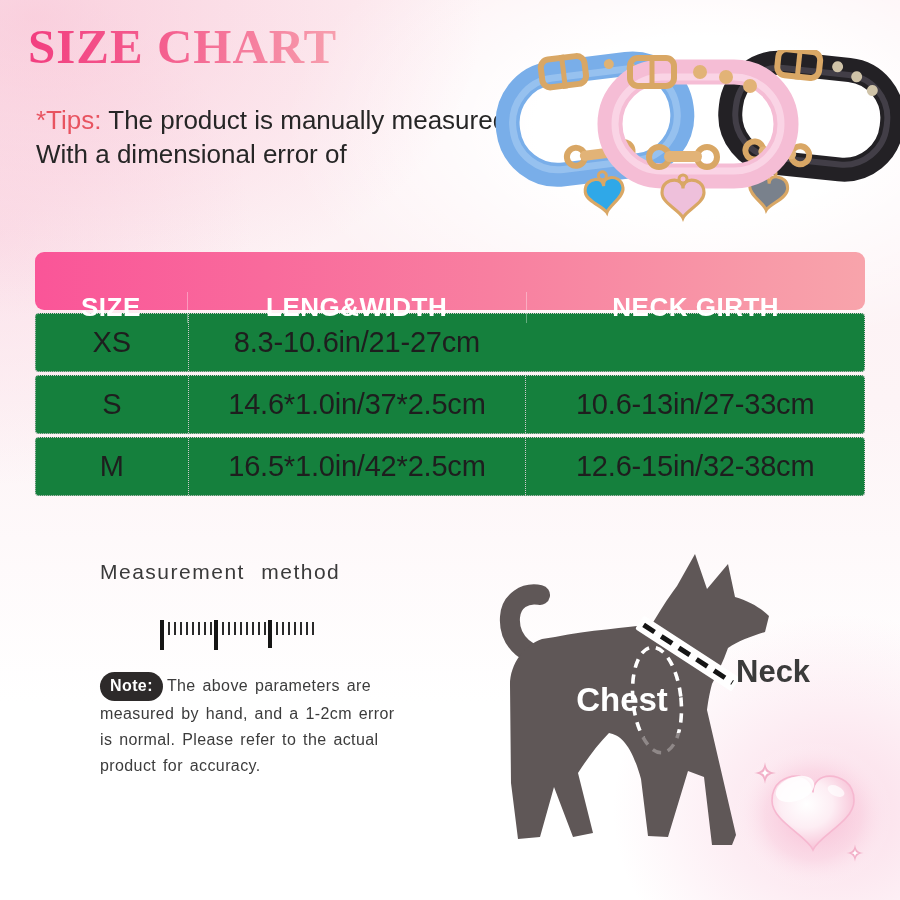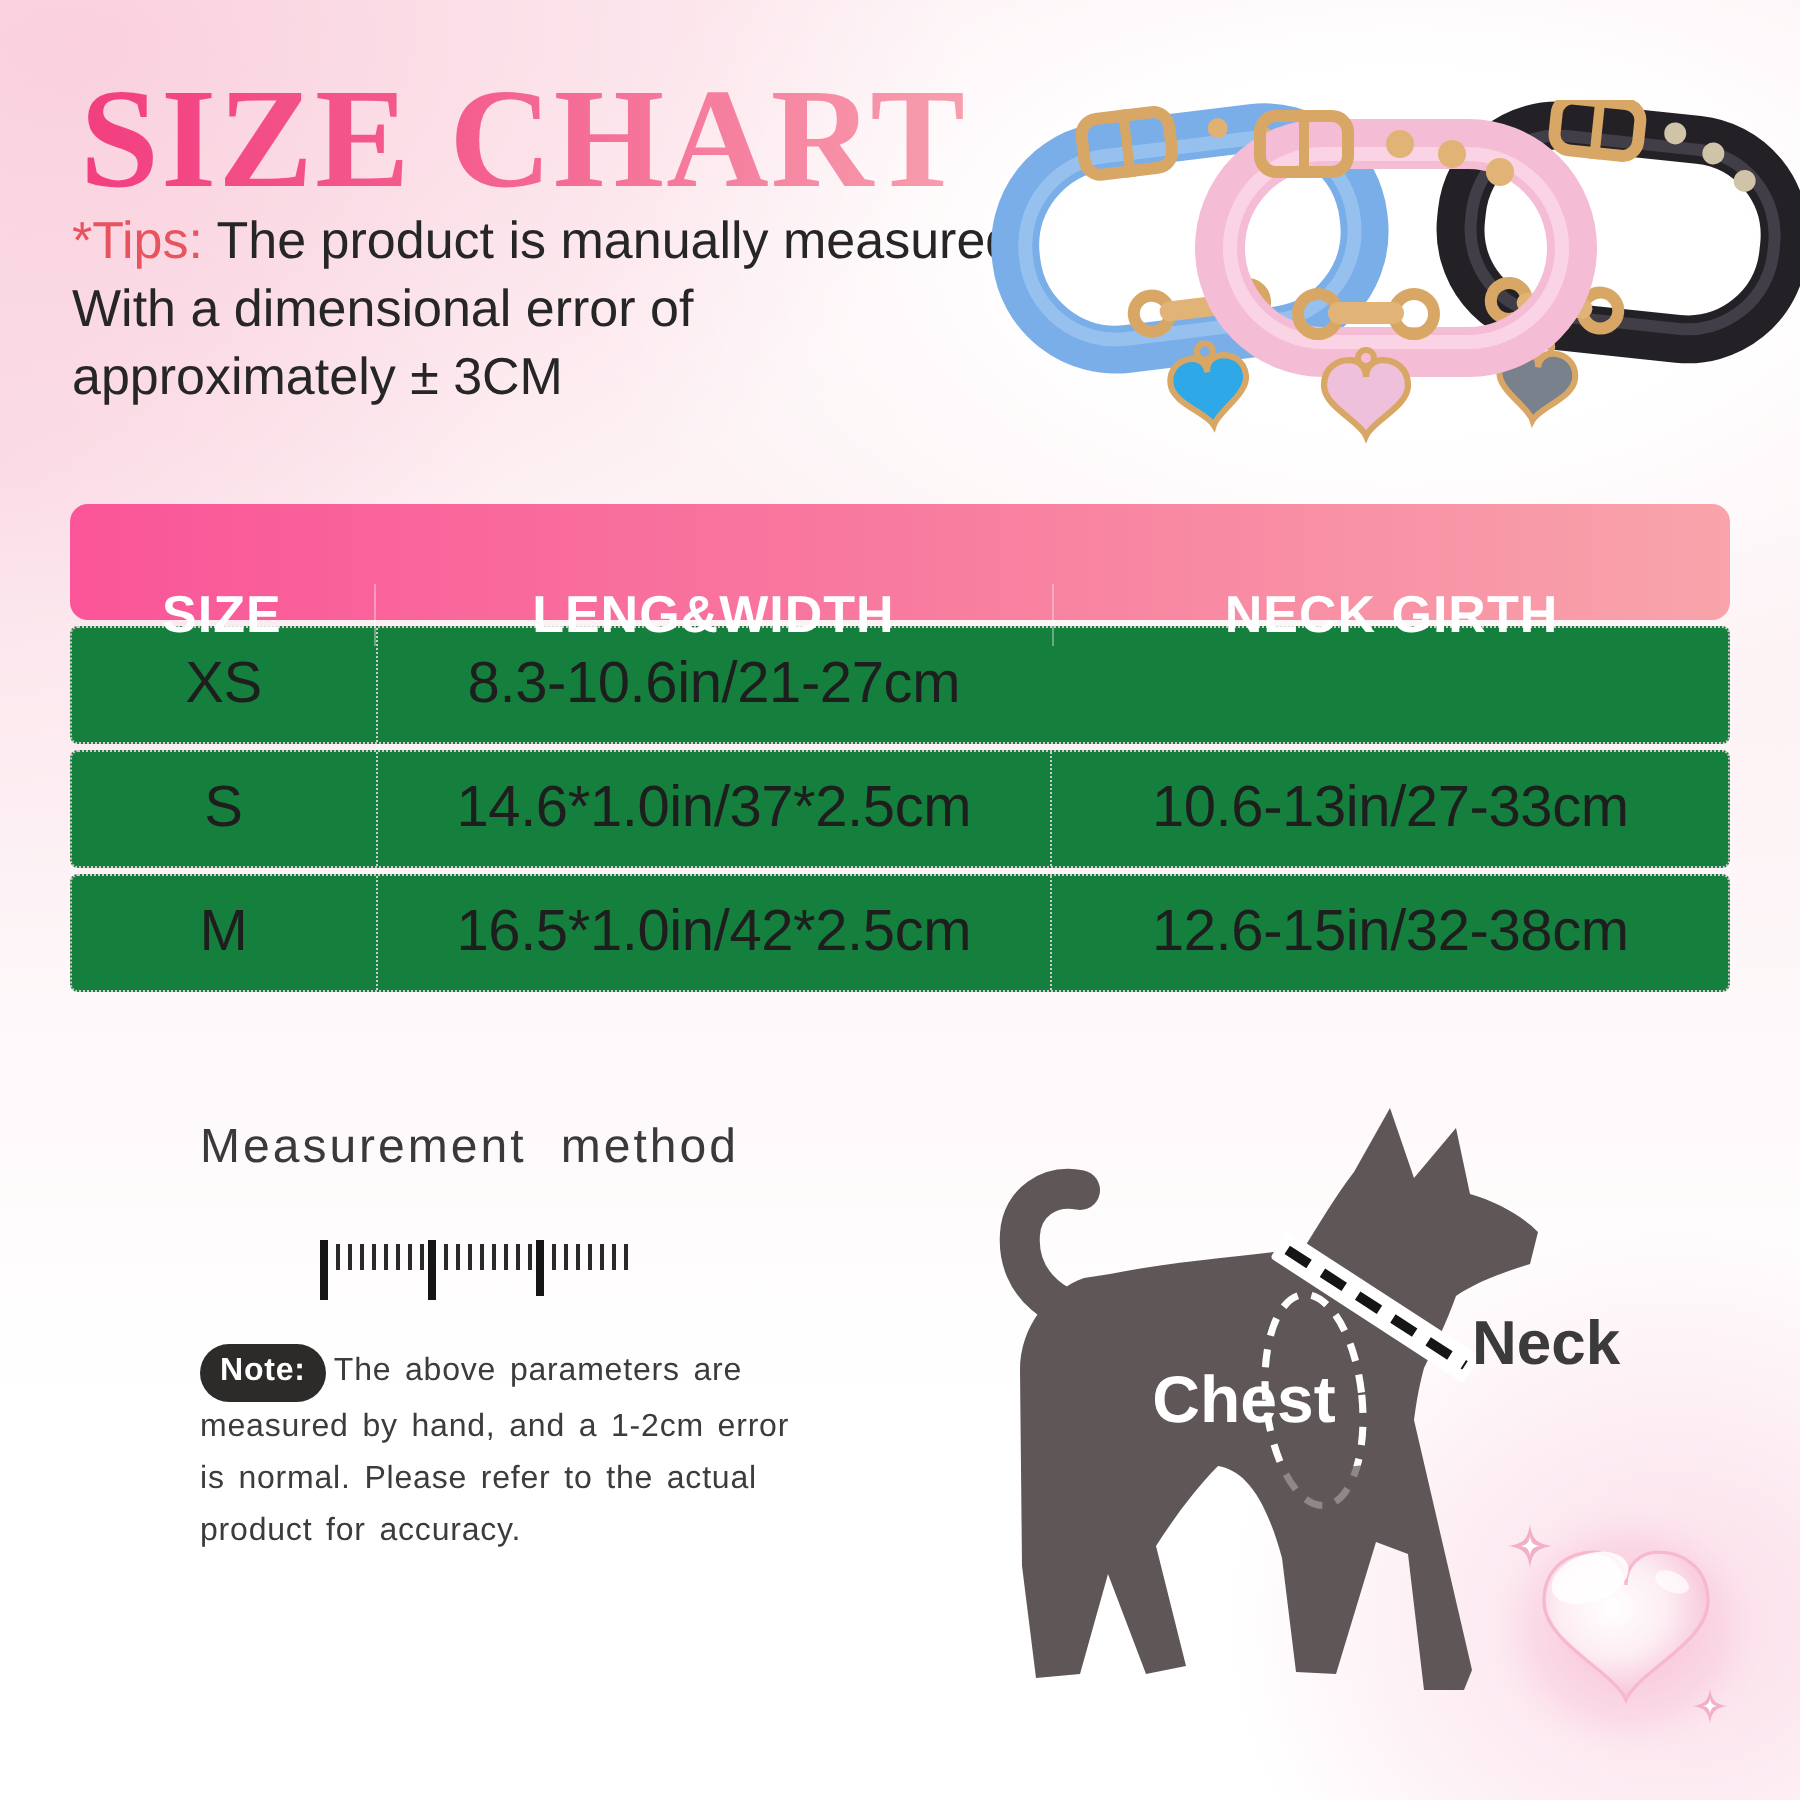--- a/index.html
+++ b/index.html
@@ -9,22 +9,22 @@
     background:
       radial-gradient(720px 480px at 4% 2%, rgba(247,183,205,0.55), rgba(247,183,205,0) 62%),
       radial-gradient(420px 420px at 0% 26%, rgba(249,205,221,0.45), rgba(249,205,221,0) 60%),
       radial-gradient(560px 300px at 78% 14%, #ffffff 30%, rgba(255,255,255,0) 75%),
       radial-gradient(320px 280px at 93% 90%, rgba(247,186,210,0.5), rgba(247,186,210,0) 70%),
       linear-gradient(180deg,#fdf0f3 0%,#fdf4f6 45%,#ffffff 78%);
   }
   .abs{position:absolute;}
   
   .page-title{
-    left:28px;top:18px;margin:12px;
-    font-family:"Liberation Serif",serif;font-weight:bold;font-size:71px;letter-spacing:1px;
+    left:28px;top:18px;margin:0;
+    font-family:"Liberation Serif",serif;font-weight:bold;font-size:49px;letter-spacing:1px;
     background:linear-gradient(90deg,#f23e80 0%,#f4608f 45%,#f79fae 100%);
     -webkit-background-clip:text;background-clip:text;color:transparent;
   }
   
   .tips{left:36px;top:104px;width:480px;margin:0;font-size:26px;line-height:1.3;color:#262626;}
   .tips-label{color:#e85360;}
   
   .size-table{left:35px;top:252px;width:830px;}
   .thead{
     display:grid;grid-template-columns:18.3% 40.8% 40.9%;height:58px;border-radius:9px;
@@ -34,42 +34,42 @@
   .thead .cell{display:flex;align-items:center;justify-content:center;margin-top:40px;}
   .thead .cell + .cell{border-left:1px solid rgba(255,255,255,0.35);}
   .trow{
     display:grid;grid-template-columns:18.3% 40.8% 40.9%;height:57px;margin-top:3px;
     background:#15803d;border:1px dotted #d2c9cf;border-radius:4px;
     font-size:29px;color:#1e1e1e;letter-spacing:-0.2px;
   }
   .trow .cell{display:flex;align-items:center;justify-content:center;}
   .trow .cell + .cell{border-left:1px dotted #d2c9cf;}
   
-  .measure-heading{left:100px;top:560px;margin:0;font-size:24px;font-weight:normal;color:#3a3a3a;letter-spacing:1.5px;word-spacing:9px;}
+  .measure-heading{left:100px;top:560px;margin:0;font-size:21px;font-weight:normal;color:#3a3a3a;letter-spacing:1.5px;word-spacing:9px;}
   .ruler{left:160px;top:620px;width:165px;height:32px;}
   .ruler .ticks{position:absolute;left:2px;top:2px;width:156px;height:13px;
     background:repeating-linear-gradient(90deg,#2a2a2a 0 2px,transparent 2px 6px);}
   .ruler .bar{position:absolute;top:0;width:4px;height:30px;background:#151515;}
   .note{left:100px;top:672px;width:312px;margin:0;font-size:16px;line-height:1.63;color:#3c3c3c;letter-spacing:0.4px;word-spacing:2px;}
   .note-pill{display:inline-block;background:#2d2a2a;color:#ffffff;border-radius:999px;
     padding:1px 10px 2px 10px;font-weight:bold;margin-right:4px;}
   
   .collars{left:478px;top:50px;width:422px;height:185px;}
   .dog{left:480px;top:545px;width:420px;height:340px;}
   .heart{left:723px;top:733px;width:180px;height:170px;}
   svg text{font-family:"Liberation Sans",sans-serif;}
 </style>
 </head>
 <body>
 
 <h1 class="abs page-title">SIZE CHART</h1>
 
 <p class="abs tips"><span class="tips-label">*Tips:</span> <span>The product is manually measured</span><br>
 <span>With a dimensional error of</span><br>
-<span>approximately ± 3CM</span></p>
+</p>
 
 <svg class="abs collars" viewBox="0 0 422 185">
   <defs>
     <path id="heartP" d="M 0 9 C -1.5 5.5 -10 2 -10 -3 C -10 -7.5 -6.5 -9 -4 -9 C -1.8 -9 0 -7.5 0 -5 C 0 -7.5 1.8 -9 4 -9 C 6.5 -9 10 -7.5 10 -3 C 10 2 1.5 5.5 0 9 Z"></path>
   </defs>
 
   <g transform="rotate(-7 120 90)">
     <rect x="32" y="18" width="175" height="102" rx="50" fill="none" stroke="#79aee9" stroke-width="24"></rect>
     <rect x="37" y="23" width="165" height="92" rx="45" fill="none" stroke="#a6cbf2" stroke-width="7" opacity="0.65"></rect>
     <rect x="72" y="4" width="44" height="28" rx="8" fill="none" stroke="#d9a765" stroke-width="6"></rect>

